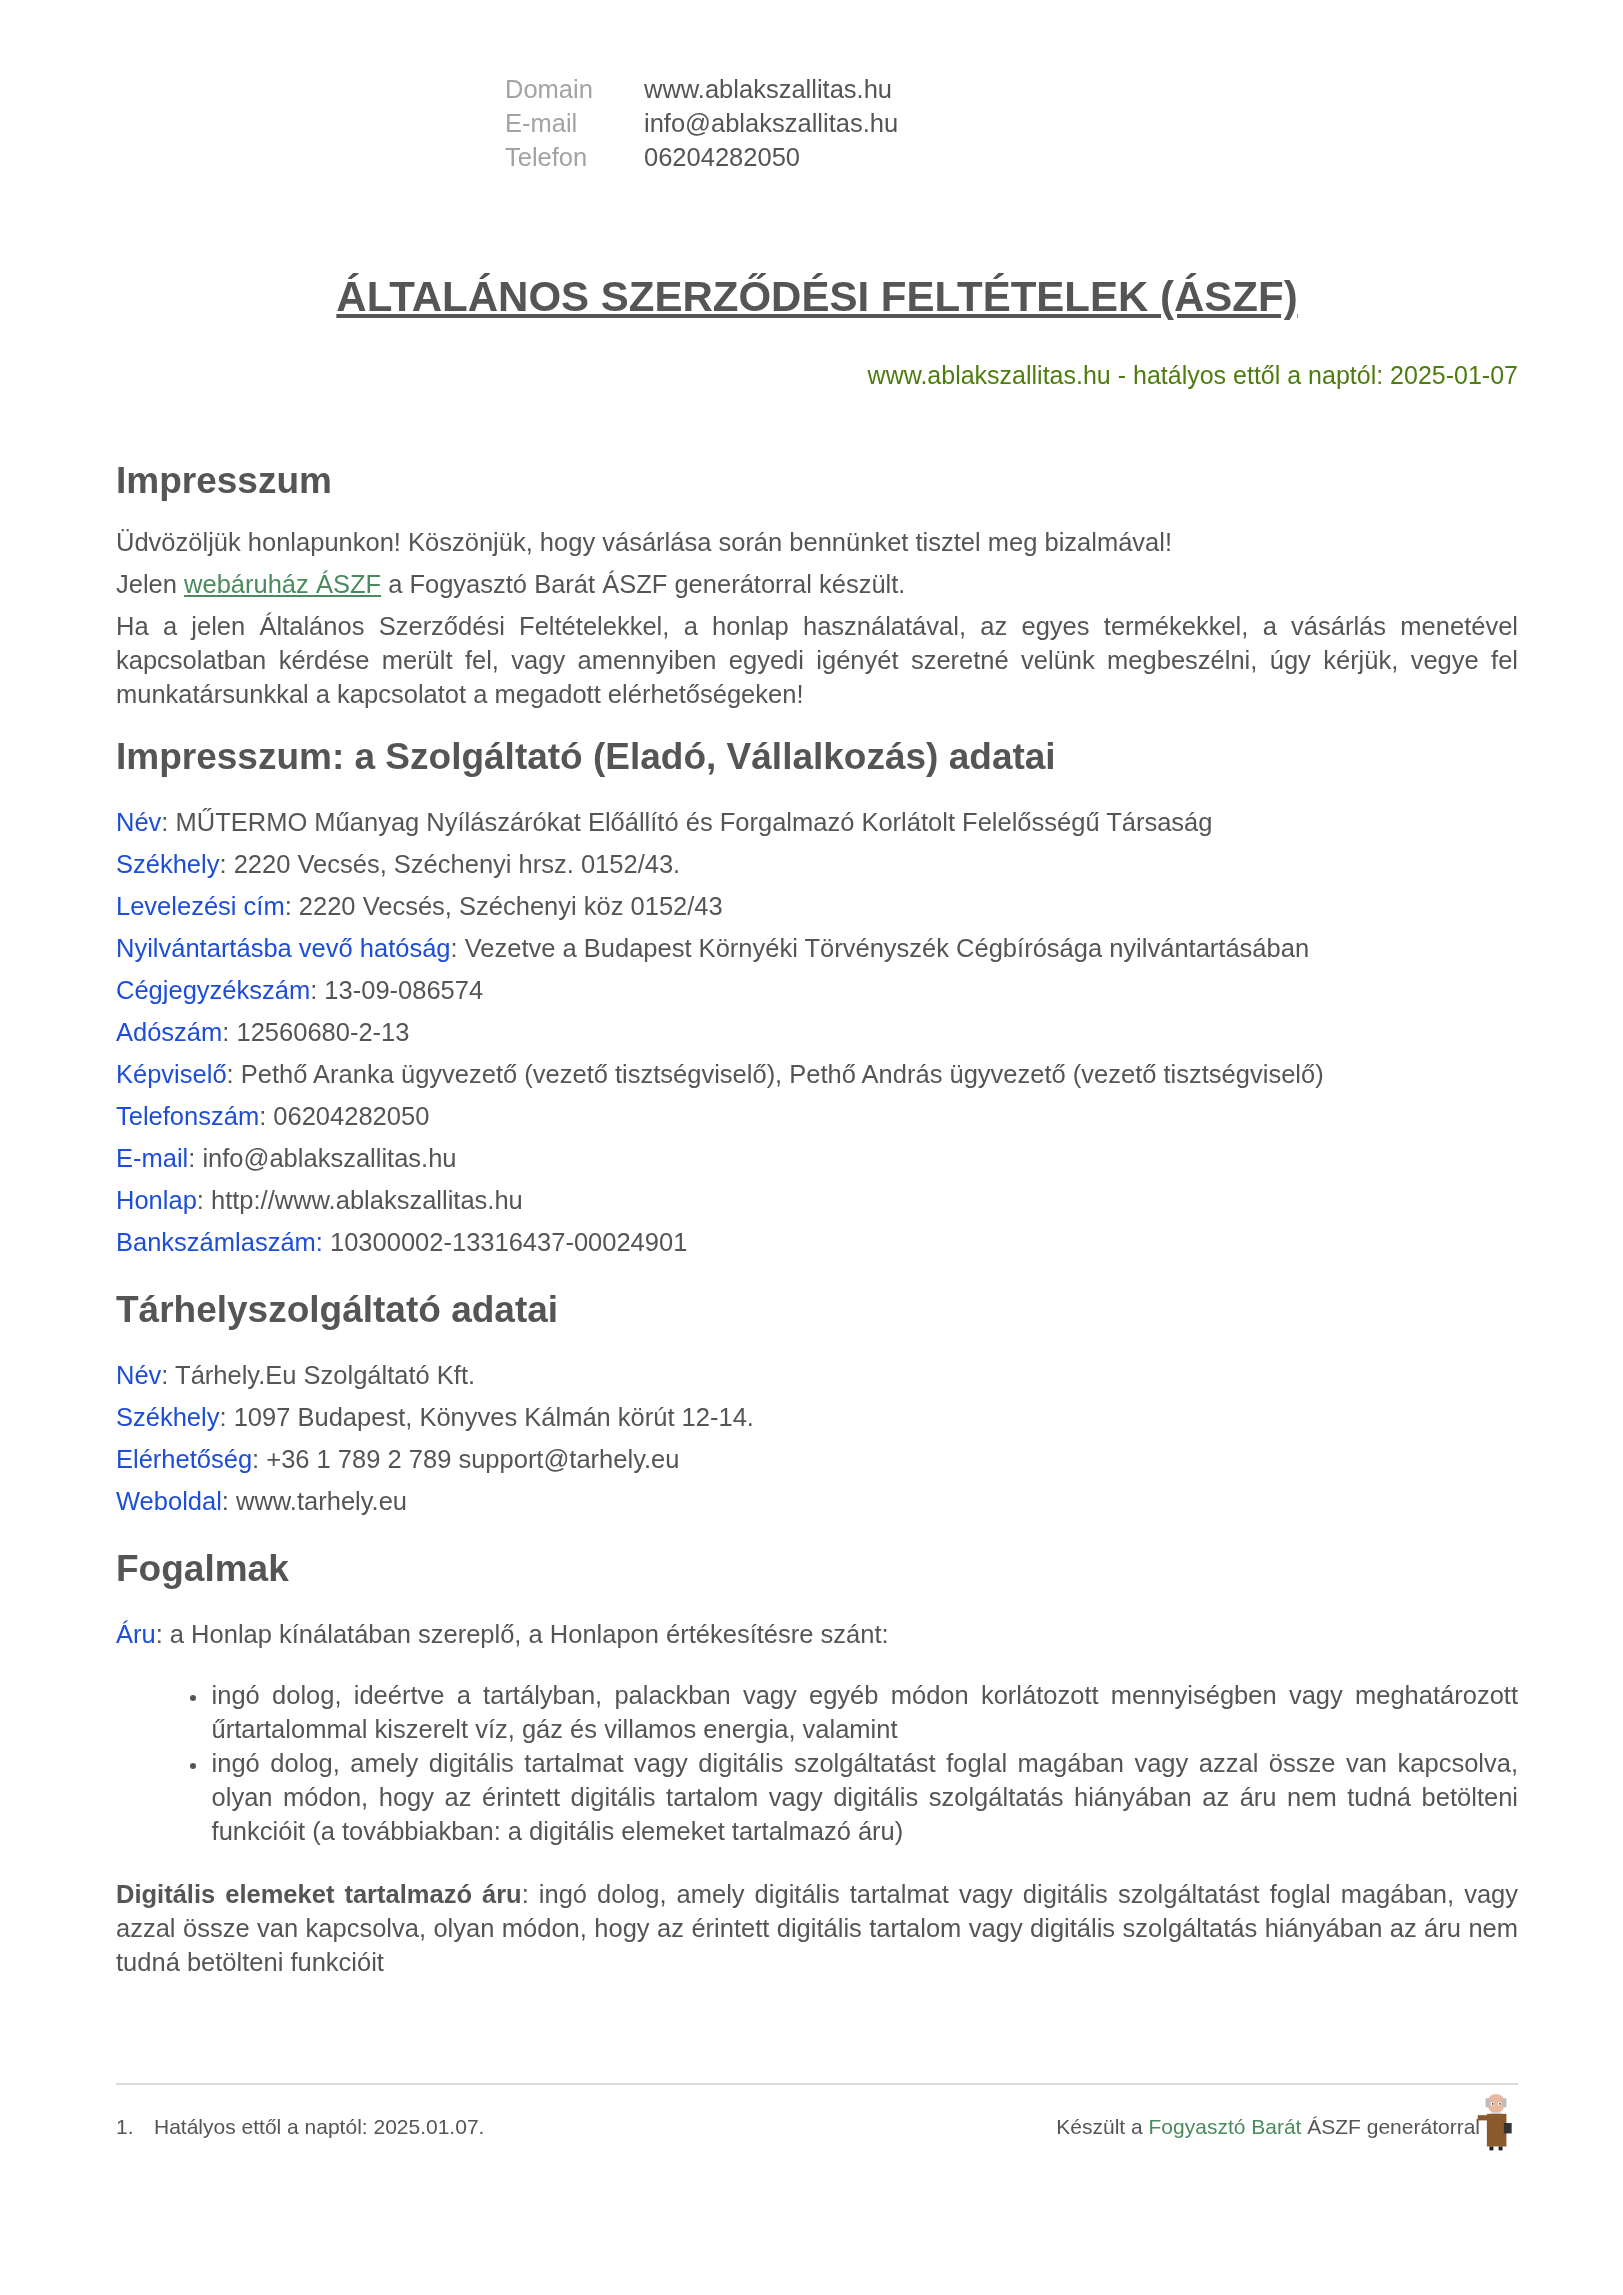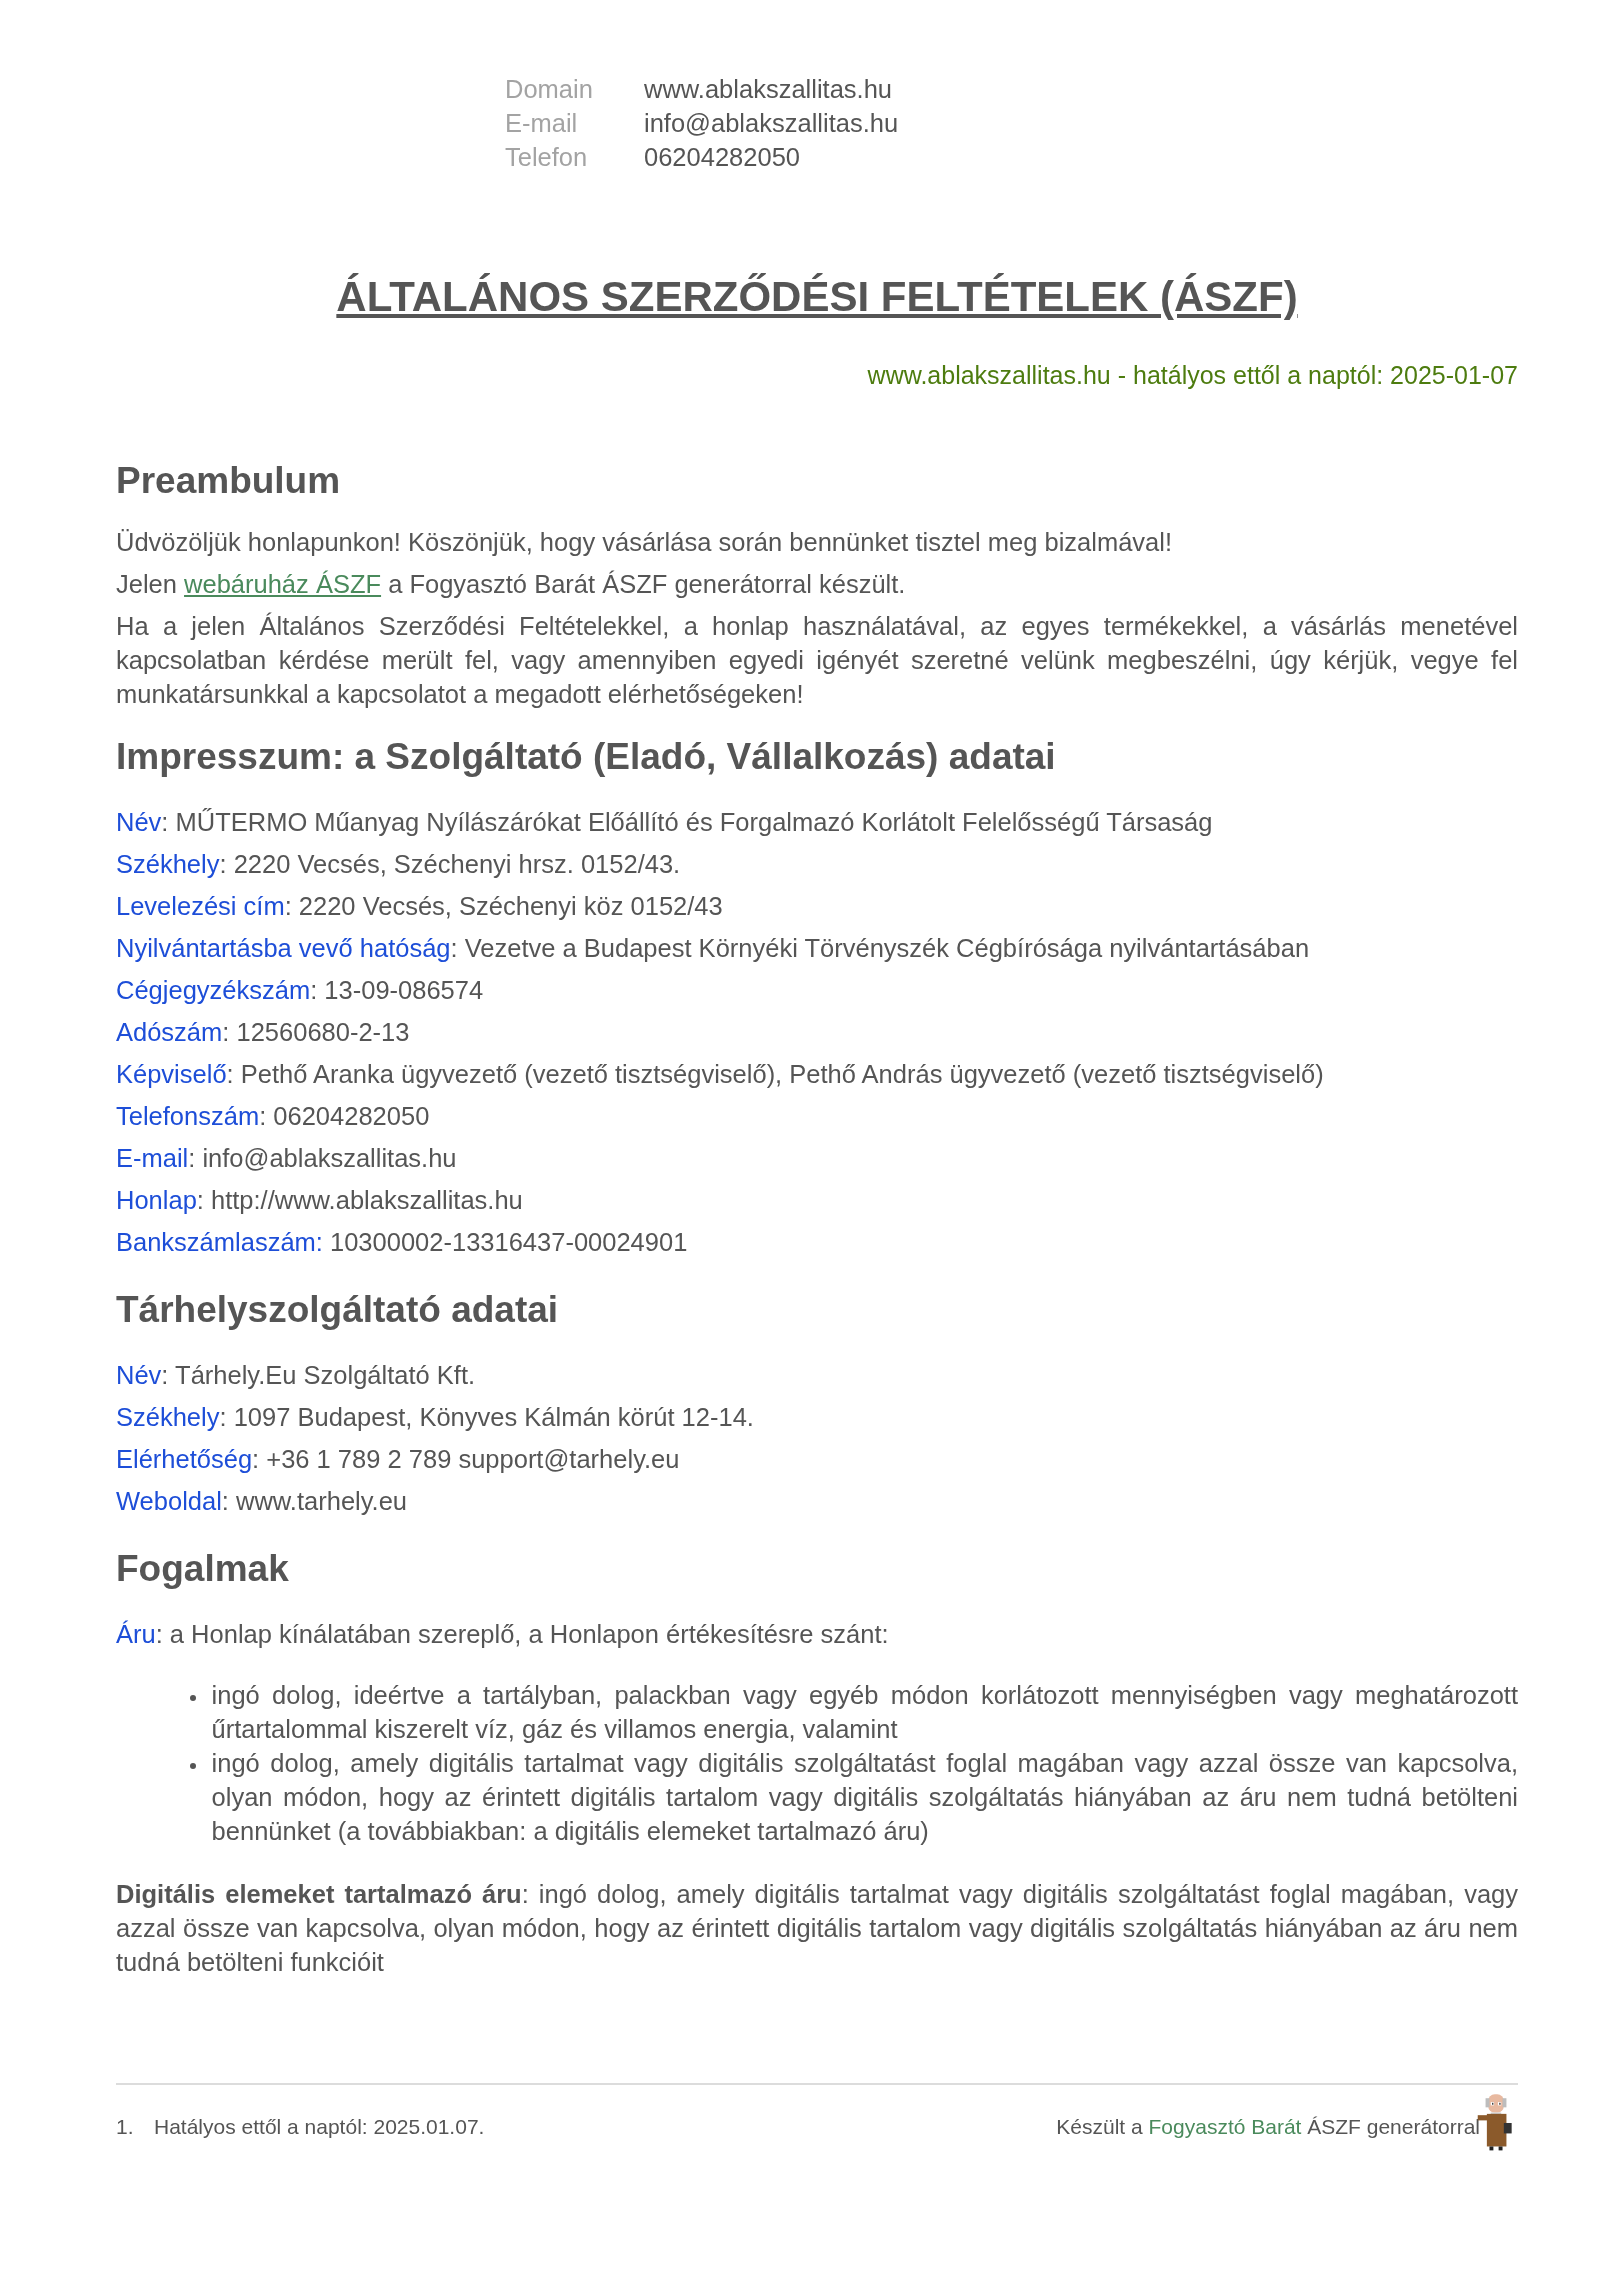--- a/index.html
+++ b/index.html
@@ -80,21 +80,21 @@
     </div>
   </div>
 </div>
 
 <h1 class="doc-title">ÁLTALÁNOS SZERZŐDÉSI FELTÉTELEK (ÁSZF)</h1>
 <p class="doc-subtitle">www.ablakszallitas.hu - hatályos ettől a naptól: 2025-01-07</p>
 
 <div class="content">
 
   <div class="section">
-    <h2>Preambulum</h2>
+    <h2>Impresszum</h2>
     <p class="p-gap">Üdvözöljük honlapunkon! Köszönjük, hogy vásárlása során bennünket tisztel meg bizalmával!</p>
     <p class="p-gap"><span>Jelen </span><a class="link">webáruház ÁSZF</a><span> a Fogyasztó Barát ÁSZF generátorral készült.</span></p>
     <p class="justify">Ha a jelen Általános Szerződési Feltételekkel, a honlap használatával, az egyes termékekkel, a vásárlás menetével kapcsolatban kérdése merült fel, vagy amennyiben egyedi igényét szeretné velünk megbeszélni, úgy kérjük, vegye fel munkatársunkkal a kapcsolatot a megadott elérhetőségeken!</p>
   </div>
 
   <div class="section" style="margin-top:23.6px;">
     <h2>Impresszum: a Szolgáltató (Eladó, Vállalkozás) adatai</h2>
     <div id="impresszum-rows">
         <p class="kv"><b>Név</b><span>: </span><span>MŰTERMO Műanyag Nyílászárókat Előállító és Forgalmazó Korlátolt Felelősségű Társaság</span></p>
         <p class="kv"><b>Székhely</b><span>: </span><span>2220 Vecsés, Széchenyi hrsz. 0152/43.</span></p>
@@ -118,21 +118,21 @@
         <p class="kv"><b>Elérhetőség</b><span>: </span><span>+36 1 789 2 789 support@tarhely.eu</span></p>
         <p class="kv"><b>Weboldal</b><span>: </span><span>www.tarhely.eu</span></p>
       </div>
   </div>
 
   <div class="section" style="margin-top:23.6px;">
     <h2>Fogalmak</h2>
     <p class="kv"><b>Áru</b><span>: a Honlap kínálatában szereplő, a Honlapon értékesítésre szánt:</span></p>
     <ul class="bullets">
       <li>ingó dolog, ideértve a tartályban, palackban vagy egyéb módon korlátozott mennyiségben vagy meghatározott űrtartalommal kiszerelt víz, gáz és villamos energia, valamint</li>
-      <li>ingó dolog, amely digitális tartalmat vagy digitális szolgáltatást foglal magában vagy azzal össze van kapcsolva, olyan módon, hogy az érintett digitális tartalom vagy digitális szolgáltatás hiányában az áru nem tudná betölteni bennünket (a továbbiakban: a digitális elemeket tartalmazó áru)</li>
+      <li>ingó dolog, amely digitális tartalmat vagy digitális szolgáltatást foglal magában vagy azzal össze van kapcsolva, olyan módon, hogy az érintett digitális tartalom vagy digitális szolgáltatás hiányában az áru nem tudná betölteni funkcióit (a továbbiakban: a digitális elemeket tartalmazó áru)</li>
     </ul>
     <p class="justify"><b>Digitális elemeket tartalmazó áru</b><span>: ingó dolog, amely digitális tartalmat vagy digitális szolgáltatást foglal magában, vagy azzal össze van kapcsolva, olyan módon, hogy az érintett digitális tartalom vagy digitális szolgáltatás hiányában az áru nem tudná betölteni funkcióit</span></p>
   </div>
 </div>
 
 <div class="footer-rule"></div>
 <div class="footnote">
   <span class="num">1.</span><span>Hatályos ettől a naptól: 2025.01.07.</span>
 </div>
 <div class="credit">

